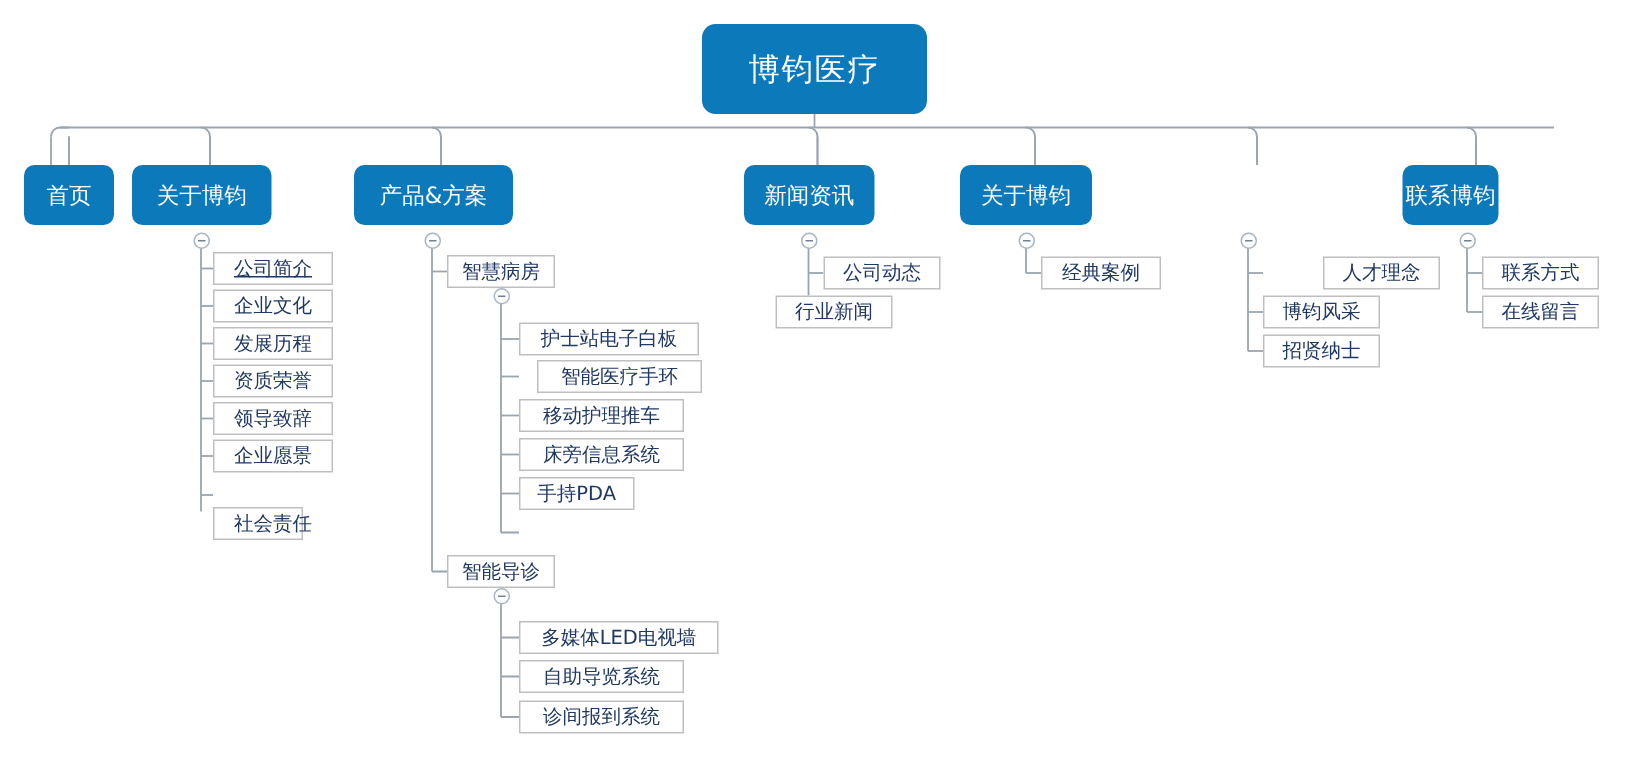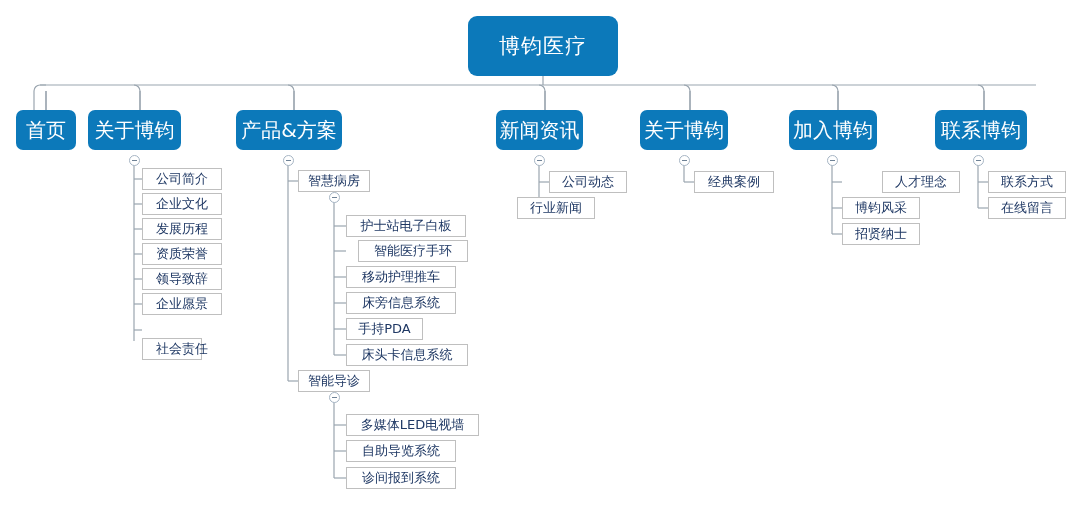--- a/index.html
+++ b/index.html
@@ -25,21 +25,21 @@
     white-space:nowrap;
     box-sizing:border-box;
   }
   
   .node-l2{
     position:absolute;
     background:#0C79BA;
     color:#ffffff;
     border-radius:7px;
     display:flex;align-items:center;justify-content:center;
-    font-size:20px;
+    font-size:15px;
     white-space:nowrap;
     box-sizing:border-box;
   }
   
   .node-box{
     position:absolute;
     background:#ffffff;
     color:#1F3864;
     border:1px solid #BFBFBF;
     display:flex;align-items:center;justify-content:center;
@@ -149,43 +149,41 @@
 
   <div class="node-l2" style="left:236px;top:110px;width:106px;height:40px;">产品&amp;方案</div>
   <div class="toggle" style="left:283px;top:155px;"></div>
 
   <div class="node-l2" style="left:496px;top:110px;width:87px;height:40px;">新闻资讯</div>
   <div class="toggle" style="left:534px;top:155px;"></div>
 
   <div class="node-l2" style="left:640px;top:110px;width:88px;height:40px;">关于博钧</div>
   <div class="toggle" style="left:679px;top:155px;"></div>
 
-  <div class="node-l2" style="left:789px;top:110px;width:88px;height:40px;">加入博钧</div>
   <div class="toggle" style="left:827px;top:155px;"></div>
 
-  <div class="node-l2" style="left:935px;top:110px;width:92px;height:40px;">联系博钧</div>
+  <div class="node-l2" style="left:935px;top:110px;width:64px;height:40px;">联系博钧</div>
   <div class="toggle" style="left:973px;top:155px;"></div>
 
-  <div class="node-box" style="left:142px;top:168px;width:80px;">公司简介</div>
+  <div class="node-box" style="left:142px;top:168px;width:80px;text-decoration:underline;">公司简介</div>
   <div class="node-box" style="left:142px;top:193px;width:80px;">企业文化</div>
   <div class="node-box" style="left:142px;top:218px;width:80px;">发展历程</div>
   <div class="node-box" style="left:142px;top:243px;width:80px;">资质荣誉</div>
   <div class="node-box" style="left:142px;top:268px;width:80px;">领导致辞</div>
   <div class="node-box" style="left:142px;top:293px;width:80px;">企业愿景</div>
   <div class="node-box" style="left:142px;top:338px;width:60px;padding-left:20px;">社会责任</div>
 
   <div class="node-box" style="left:298px;top:170px;width:72px;">智慧病房</div>
   <div class="toggle" style="left:329px;top:192px;"></div>
 
   <div class="node-box" style="left:346px;top:215px;width:120px;">护士站电子白板</div>
   <div class="node-box" style="left:346px;top:240px;width:110px;margin-left:12px;">智能医疗手环</div>
   <div class="node-box" style="left:346px;top:266px;width:110px;">移动护理推车</div>
   <div class="node-box" style="left:346px;top:292px;width:110px;">床旁信息系统</div>
   <div class="node-box" style="left:346px;top:318px;width:77px;">手持PDA</div>
-  <div class="node-box" style="left:346px;top:344px;width:122px;">床头卡信息系统</div>
 
   <div class="node-box" style="left:298px;top:370px;width:72px;">智能导诊</div>
   <div class="toggle" style="left:329px;top:392px;"></div>
 
   <div class="node-box" style="left:346px;top:414px;width:133px;">多媒体LED电视墙</div>
   <div class="node-box" style="left:346px;top:440px;width:110px;">自助导览系统</div>
   <div class="node-box" style="left:346px;top:467px;width:110px;">诊间报到系统</div>
 
   <div class="node-box" style="left:549px;top:171px;width:78px;">公司动态</div>
   <div class="node-box" style="left:517px;top:197px;width:78px;">行业新闻</div>

